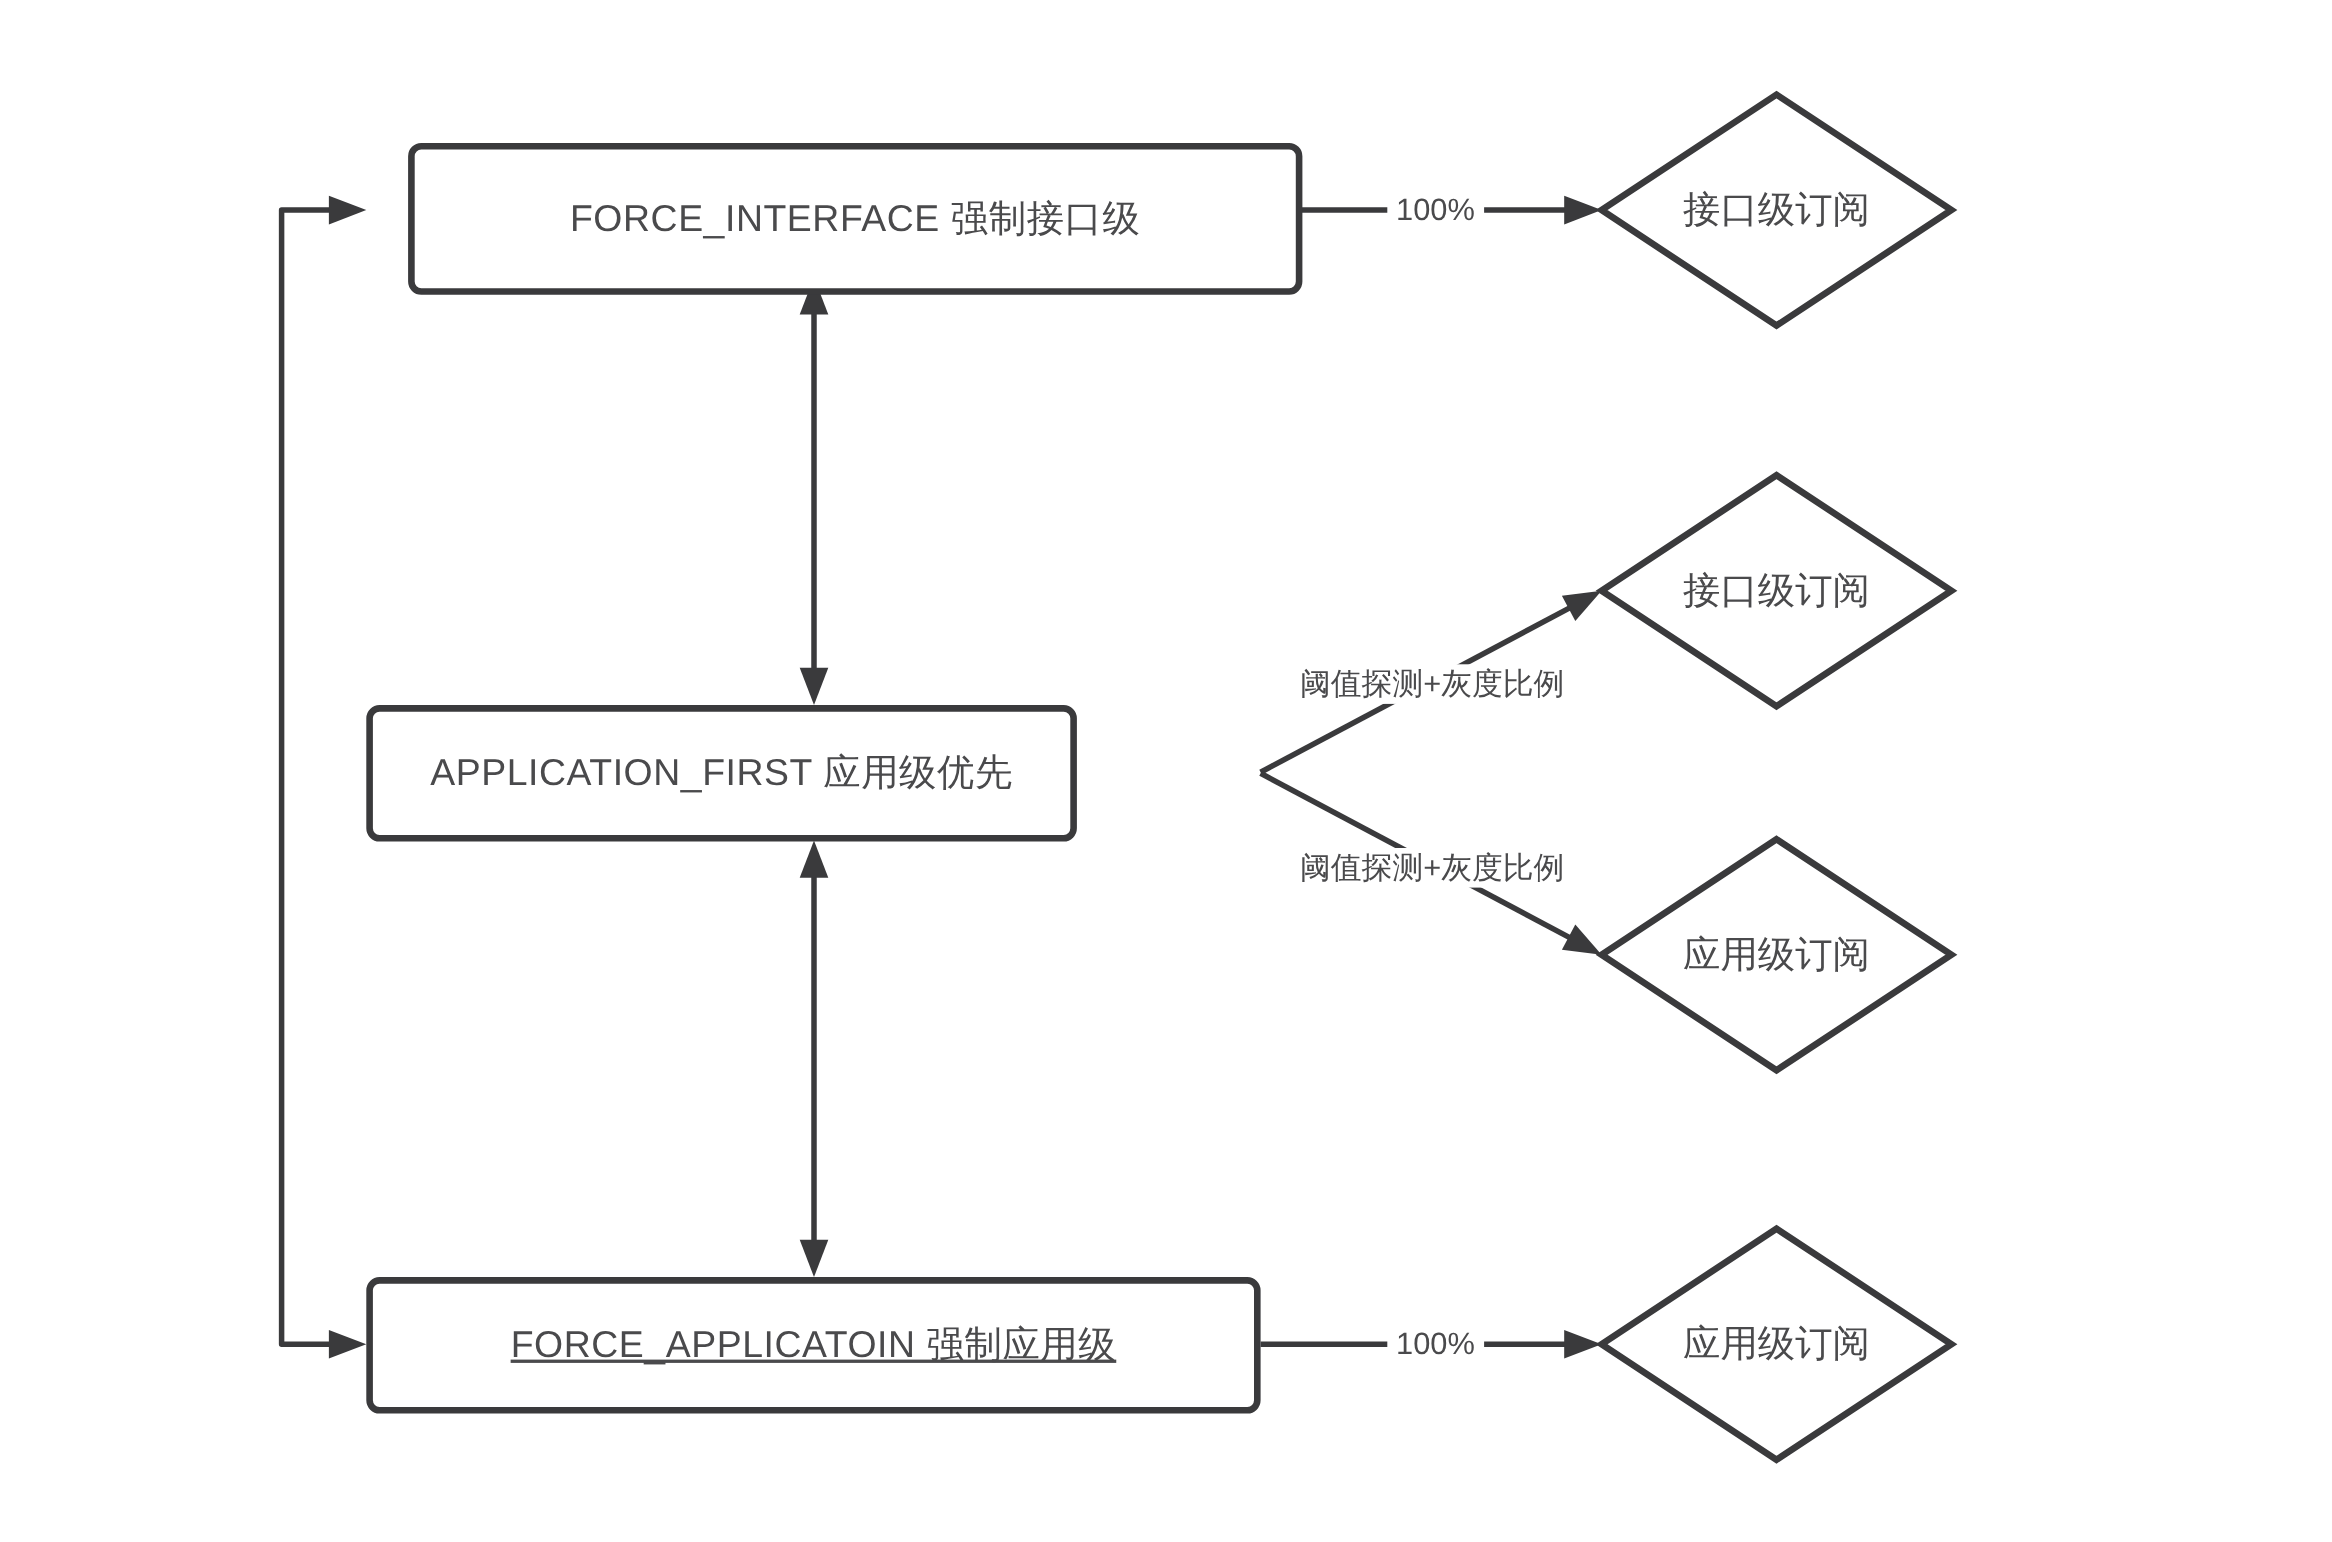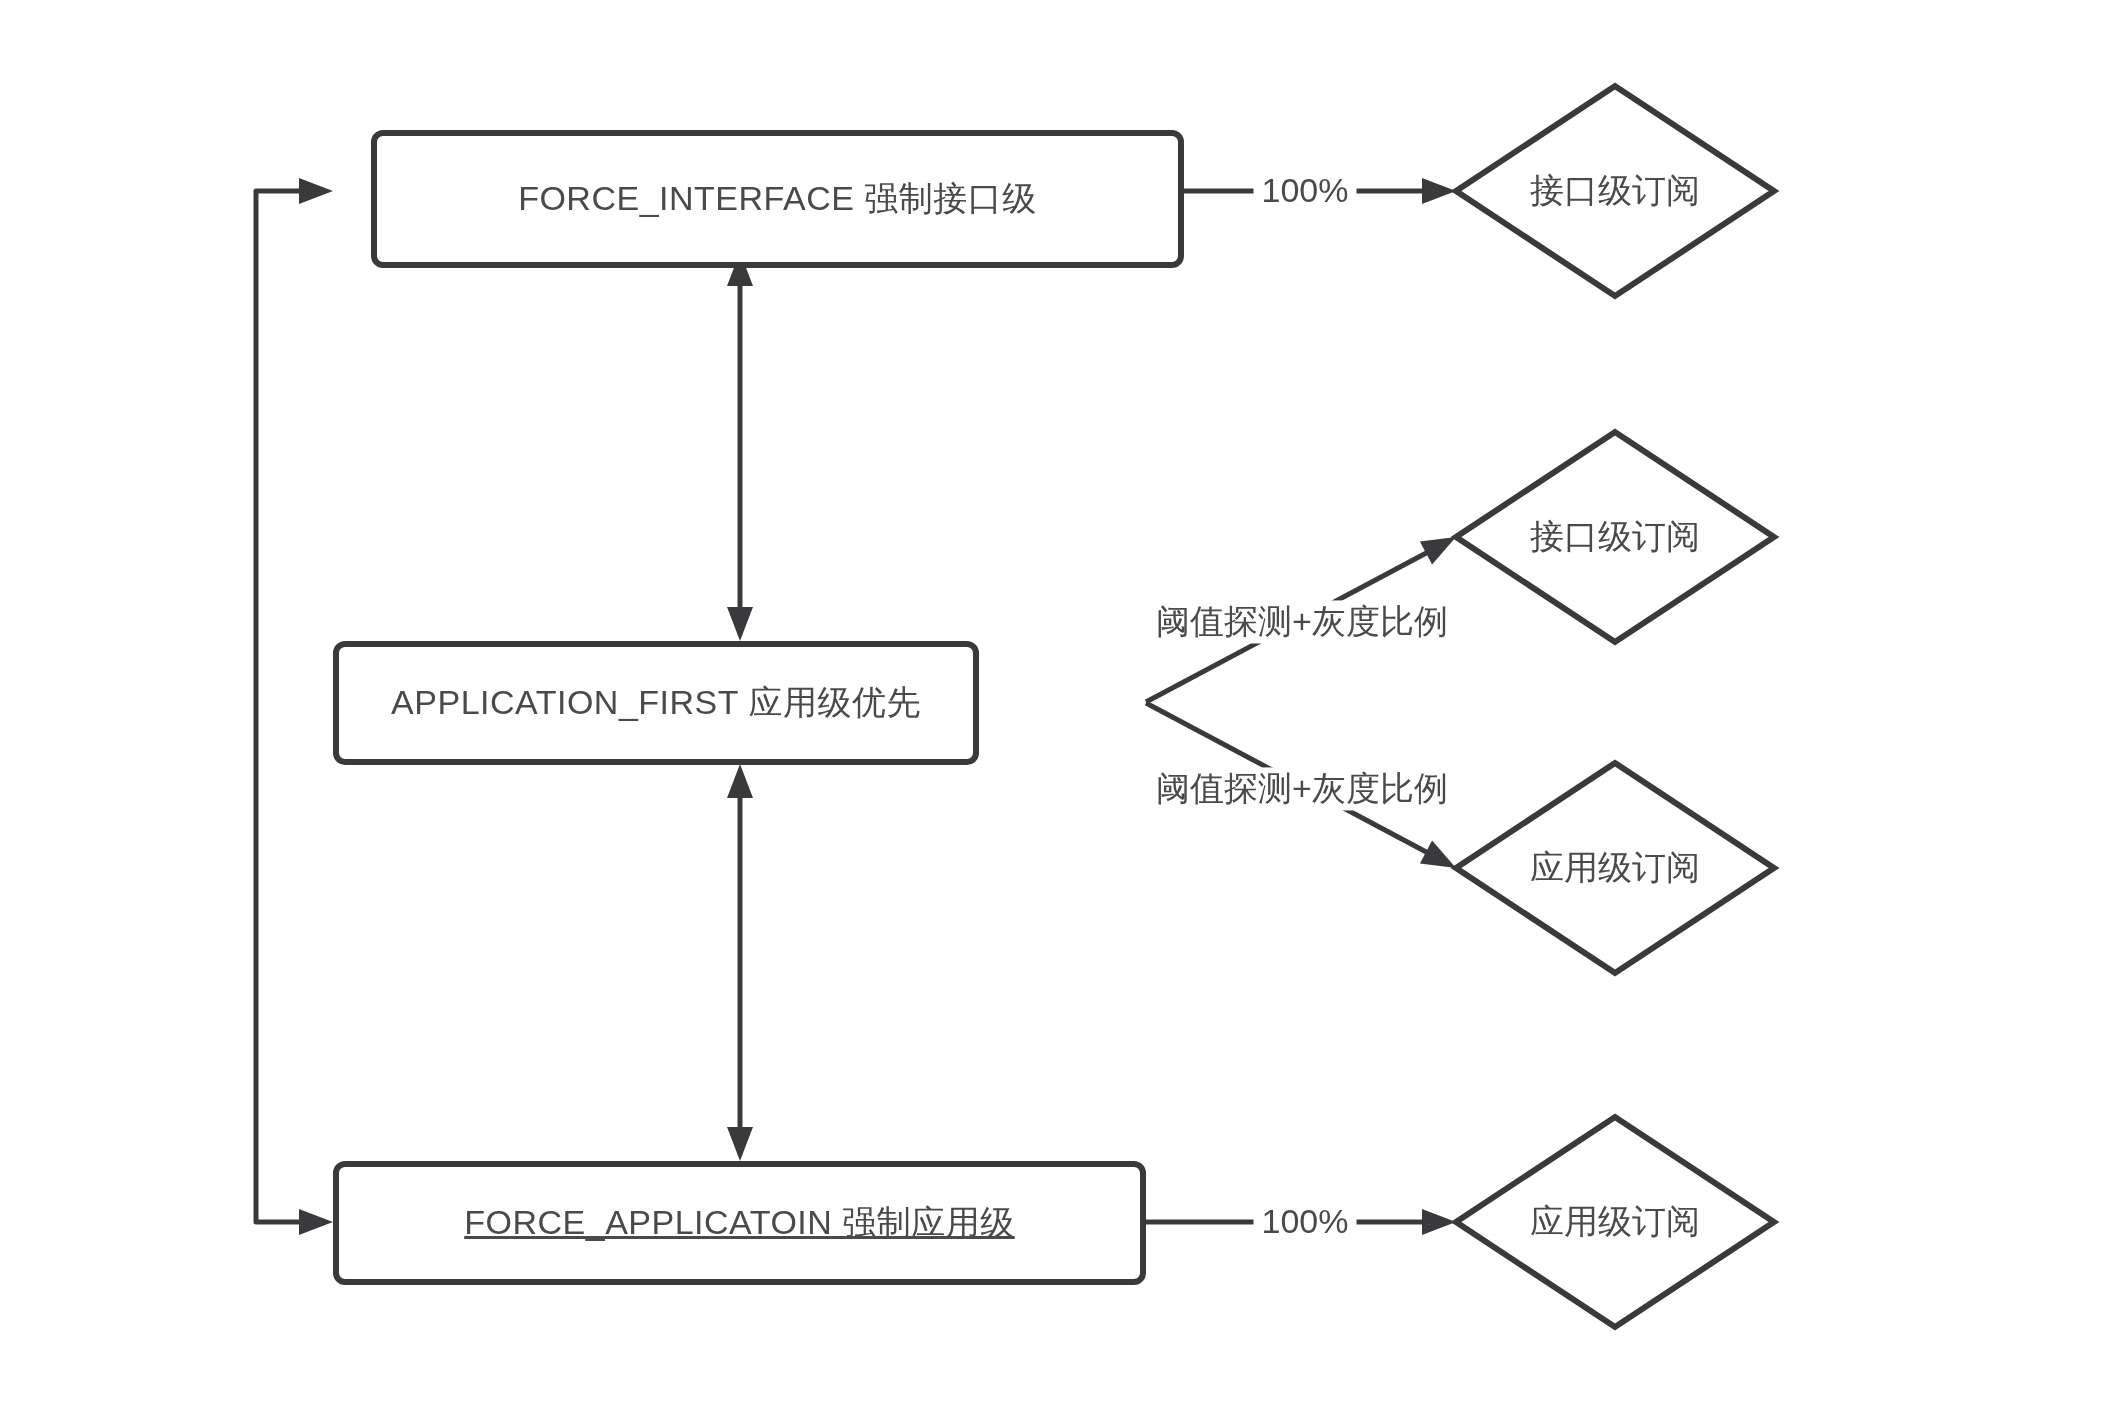--- a/index.html
+++ b/index.html
@@ -70,21 +70,21 @@
   .dlab-1 { left: 1455px; top: 149px; }
   .dlab-2 { left: 1455px; top: 495px; }
   .dlab-3 { left: 1455px; top: 826px; }
   .dlab-4 { left: 1455px; top: 1180px; }
 
   .edge-label {
     position: absolute;
     transform: translate(-50%, -50%);
     background: #ffffff;
     padding: 2px 8px;
-    font-size: 34px;
+    font-size: 28px;
     color: #4a4a4c;
     white-space: nowrap;
     line-height: 1.15;
   }
   .elab-100-top    { left: 1305px; top: 191px; }
   .elab-100-bottom { left: 1305px; top: 1222px; }
   .elab-thr-upper  { left: 1302px; top: 622px; }
   .elab-thr-lower  { left: 1302px; top: 789px; }
 </style>
 </head>

